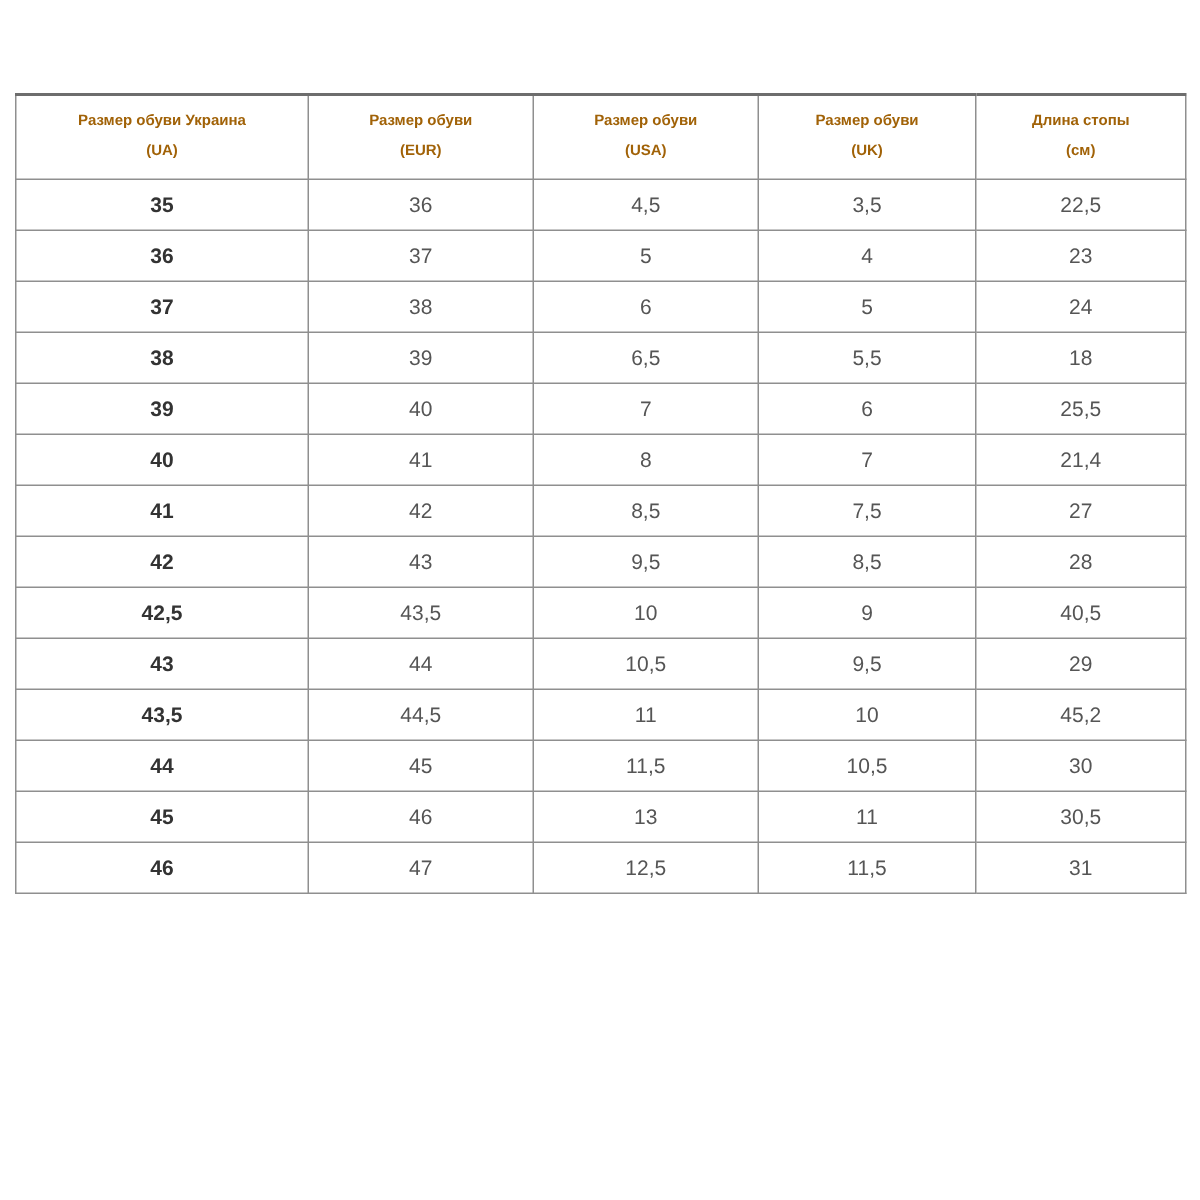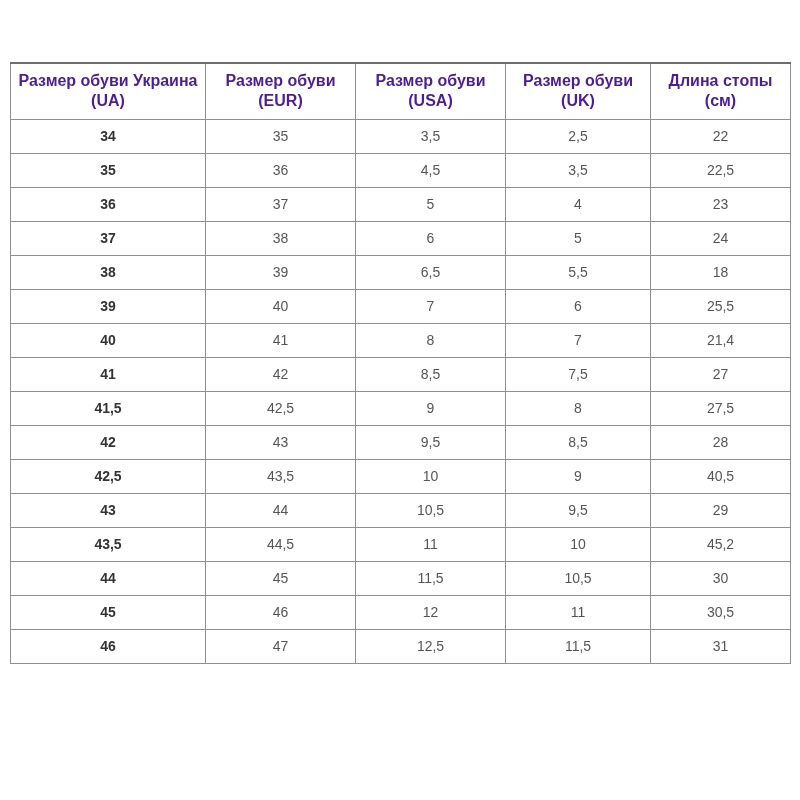--- a/index.html
+++ b/index.html
@@ -29,23 +29,23 @@
   table.size-table td {
     border: 1px solid #8f8f8f;
     text-align: center;
     vertical-align: middle;
     padding: 0;
   }
   table.size-table thead tr {
     height: 56px;
   }
   table.size-table th {
-    font-size: 16px;
+    font-size: 10px;
     font-weight: bold;
-    color: #4c1d95;
+    color: #a16207;
     border-top: 2px solid #6d6d6d;
   }
   table.size-table th .hline {
     display: block;
     line-height: 20px;
   }
   table.size-table tbody tr {
     height: 34px;
   }
   table.size-table td {
@@ -93,27 +93,20 @@
           <span class="hline">(UK)</span>
         </th>
         <th>
           <span class="hline">Длина стопы</span>
           <span class="hline">(см)</span>
         </th>
       </tr>
     </thead>
     <tbody id="size-table-body">
         <tr>
-          <td class="ua-col">34</td>
-          <td>35</td>
-          <td>3,5</td>
-          <td>2,5</td>
-          <td>22</td>
-        </tr>
-        <tr>
           <td class="ua-col">35</td>
           <td>36</td>
           <td>4,5</td>
           <td>3,5</td>
           <td>22,5</td>
         </tr>
         <tr>
           <td class="ua-col">36</td>
           <td>37</td>
           <td>5</td>
@@ -149,27 +142,20 @@
           <td>21,4</td>
         </tr>
         <tr>
           <td class="ua-col">41</td>
           <td>42</td>
           <td>8,5</td>
           <td>7,5</td>
           <td>27</td>
         </tr>
         <tr>
-          <td class="ua-col">41,5</td>
-          <td>42,5</td>
-          <td>9</td>
-          <td>8</td>
-          <td>27,5</td>
-        </tr>
-        <tr>
           <td class="ua-col">42</td>
           <td>43</td>
           <td>9,5</td>
           <td>8,5</td>
           <td>28</td>
         </tr>
         <tr>
           <td class="ua-col">42,5</td>
           <td>43,5</td>
           <td>10</td>
@@ -193,21 +179,21 @@
         <tr>
           <td class="ua-col">44</td>
           <td>45</td>
           <td>11,5</td>
           <td>10,5</td>
           <td>30</td>
         </tr>
         <tr>
           <td class="ua-col">45</td>
           <td>46</td>
-          <td>12</td>
+          <td>13</td>
           <td>11</td>
           <td>30,5</td>
         </tr>
         <tr>
           <td class="ua-col">46</td>
           <td>47</td>
           <td>12,5</td>
           <td>11,5</td>
           <td>31</td>
         </tr>

